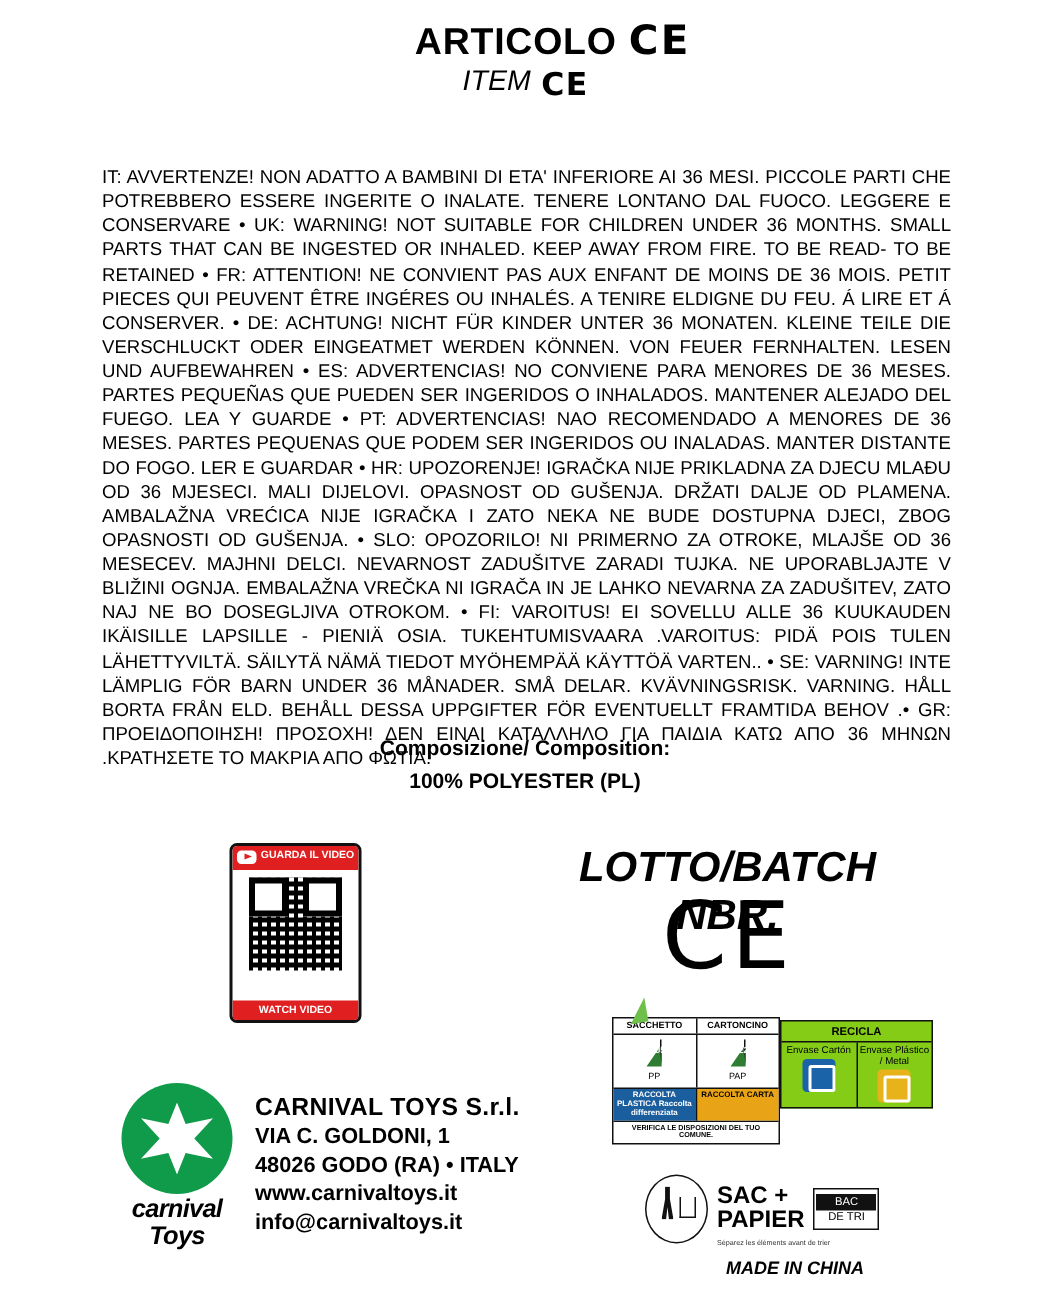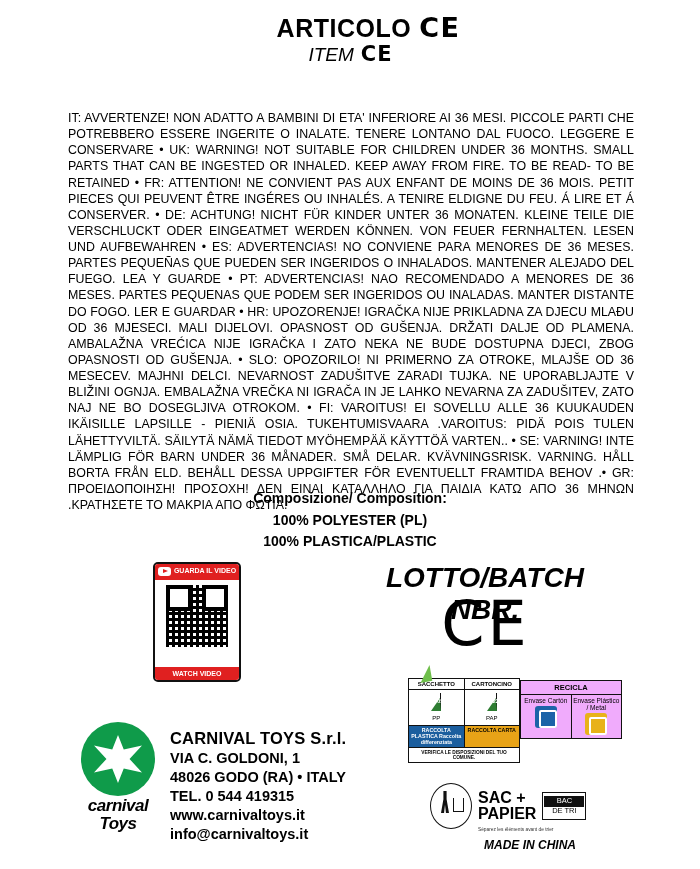--- a/index.html
+++ b/index.html
@@ -28,21 +28,21 @@
     justify-content: center;
     align-items: center;
     gap: 8px;
     margin-left: 36px;
   }
   .header-line2 {
     font-size: 19px;
     font-style: italic;
     display: flex;
     justify-content: center;
-    align-items: center;
+    align-items: flex-end;
     gap: 7px;
     margin-top: 1px;
   }
   
   .ce-mark {
     display: inline-flex;
     align-items: center;
     gap: 1px;
     font-family: "DejaVu Sans", sans-serif;
     font-weight: bold;
@@ -295,21 +295,21 @@
     border-bottom: 16px solid #6fbf4b;
     transform: rotate(-10deg);
   }
 
   .recy-right {
     position: absolute;
     left: 520px;
     top: 680px;
     width: 100px;
     border: 1px solid #111;
-    background: #f0abfc;
+    background: #84cc16;
     font-size: 6.5px;
     text-align: center;
   }
   .recy-right .rr-head {
     font-weight: bold;
     padding: 2px 0;
     border-bottom: 1px solid #111;
     font-size: 7.5px;
   }
   .recy-right .rr-body { display: flex; }
@@ -418,21 +418,20 @@
         <span class="e">E</span>
     </span>
   </div>
 </div>
 
 <div class="warnings">IT: AVVERTENZE! NON ADATTO A BAMBINI DI ETA' INFERIORE AI 36 MESI. PICCOLE PARTI CHE POTREBBERO ESSERE INGERITE O INALATE. TENERE LONTANO DAL FUOCO. LEGGERE E CONSERVARE • UK: WARNING! NOT SUITABLE FOR CHILDREN UNDER 36 MONTHS. SMALL PARTS THAT CAN BE INGESTED OR INHALED. KEEP AWAY FROM FIRE. TO BE READ- TO BE RETAINED • FR: ATTENTION! NE CONVIENT PAS AUX ENFANT DE MOINS DE 36 MOIS. PETIT PIECES QUI PEUVENT ÊTRE INGÉRES OU INHALÉS. A TENIRE ELDIGNE DU FEU. Á LIRE ET Á CONSERVER. • DE: ACHTUNG! NICHT FÜR KINDER UNTER 36 MONATEN. KLEINE TEILE DIE VERSCHLUCKT ODER EINGEATMET WERDEN KÖNNEN. VON FEUER FERNHALTEN. LESEN UND AUFBEWAHREN • ES: ADVERTENCIAS! NO CONVIENE PARA MENORES DE 36 MESES. PARTES PEQUEÑAS QUE PUEDEN SER INGERIDOS O INHALADOS. MANTENER ALEJADO DEL FUEGO. LEA Y GUARDE • PT: ADVERTENCIAS! NAO RECOMENDADO A MENORES DE 36 MESES. PARTES PEQUENAS QUE PODEM SER INGERIDOS OU INALADAS. MANTER DISTANTE DO FOGO. LER E GUARDAR • HR: UPOZORENJE! IGRAČKA NIJE PRIKLADNA ZA DJECU MLAĐU OD 36 MJESECI. MALI DIJELOVI. OPASNOST OD GUŠENJA. DRŽATI DALJE OD PLAMENA. AMBALAŽNA VREĆICA NIJE IGRAČKA I ZATO NEKA NE BUDE DOSTUPNA DJECI, ZBOG OPASNOSTI OD GUŠENJA. • SLO: OPOZORILO! NI PRIMERNO ZA OTROKE, MLAJŠE OD 36 MESECEV. MAJHNI DELCI. NEVARNOST ZADUŠITVE ZARADI TUJKA. NE UPORABLJAJTE V BLIŽINI OGNJA. EMBALAŽNA VREČKA NI IGRAČA IN JE LAHKO NEVARNA ZA ZADUŠITEV, ZATO NAJ NE BO DOSEGLJIVA OTROKOM. • FI: VAROITUS! EI SOVELLU ALLE 36 KUUKAUDEN IKÄISILLE LAPSILLE - PIENIÄ OSIA. TUKEHTUMISVAARA .VAROITUS: PIDÄ POIS TULEN LÄHETTYVILTÄ. SÄILYTÄ NÄMÄ TIEDOT MYÖHEMPÄÄ KÄYTTÖÄ VARTEN.. • SE: VARNING! INTE LÄMPLIG FÖR BARN UNDER 36 MÅNADER. SMÅ DELAR. KVÄVNINGSRISK. VARNING. HÅLL BORTA FRÅN ELD. BEHÅLL DESSA UPPGIFTER FÖR EVENTUELLT FRAMTIDA BEHOV .• GR: ΠΡΟΕΙΔΟΠΟΙΗΣΗ! ΠΡΟΣΟΧΗ! ΔΕΝ ΕΙΝΑΙ ΚΑΤΑΛΛΗΛΟ ΓΙΑ ΠΑΙΔΙΑ ΚΑΤΩ ΑΠΟ 36 ΜΗΝΩΝ .ΚΡΑΤΗΣΕΤΕ ΤΟ ΜΑΚΡΙΑ ΑΠΟ ΦΩΤΙΑ.</div>
 
 <div class="composition">
   <div>Composizione/ Composition:</div>
   <div>100% POLYESTER (PL)</div>
-  <div>100% PLASTICA/PLASTIC</div>
 </div>
 
 <div class="video-badge">
   <div class="vb-top">
     <span class="yt-play"></span>
     <span>GUARDA IL VIDEO</span>
   </div>
   <div class="qr"></div>
   <div class="vb-bottom">WATCH VIDEO</div>
 </div>
@@ -448,21 +447,20 @@
 <div class="logo">
   <div class="logo-circle"></div>
   <div class="logo-text">carnival</div>
   <div class="logo-text">Toys</div>
 </div>
 
 <div class="address">
   <div class="company">CARNIVAL TOYS S.r.l.</div>
   <div>VIA C. GOLDONI, 1</div>
   <div>48026 GODO (RA) • ITALY</div>
-  <div>TEL. 0 544 419315</div>
   <div class="web">www.carnivaltoys.it</div>
   <div class="web">info@carnivaltoys.it</div>
 </div>
 
 <div class="recy-left">
   <div class="rl-leaf"></div>
   <div class="rl-head">
     <div>SACCHETTO</div>
     <div>CARTONCINO</div>
   </div>

